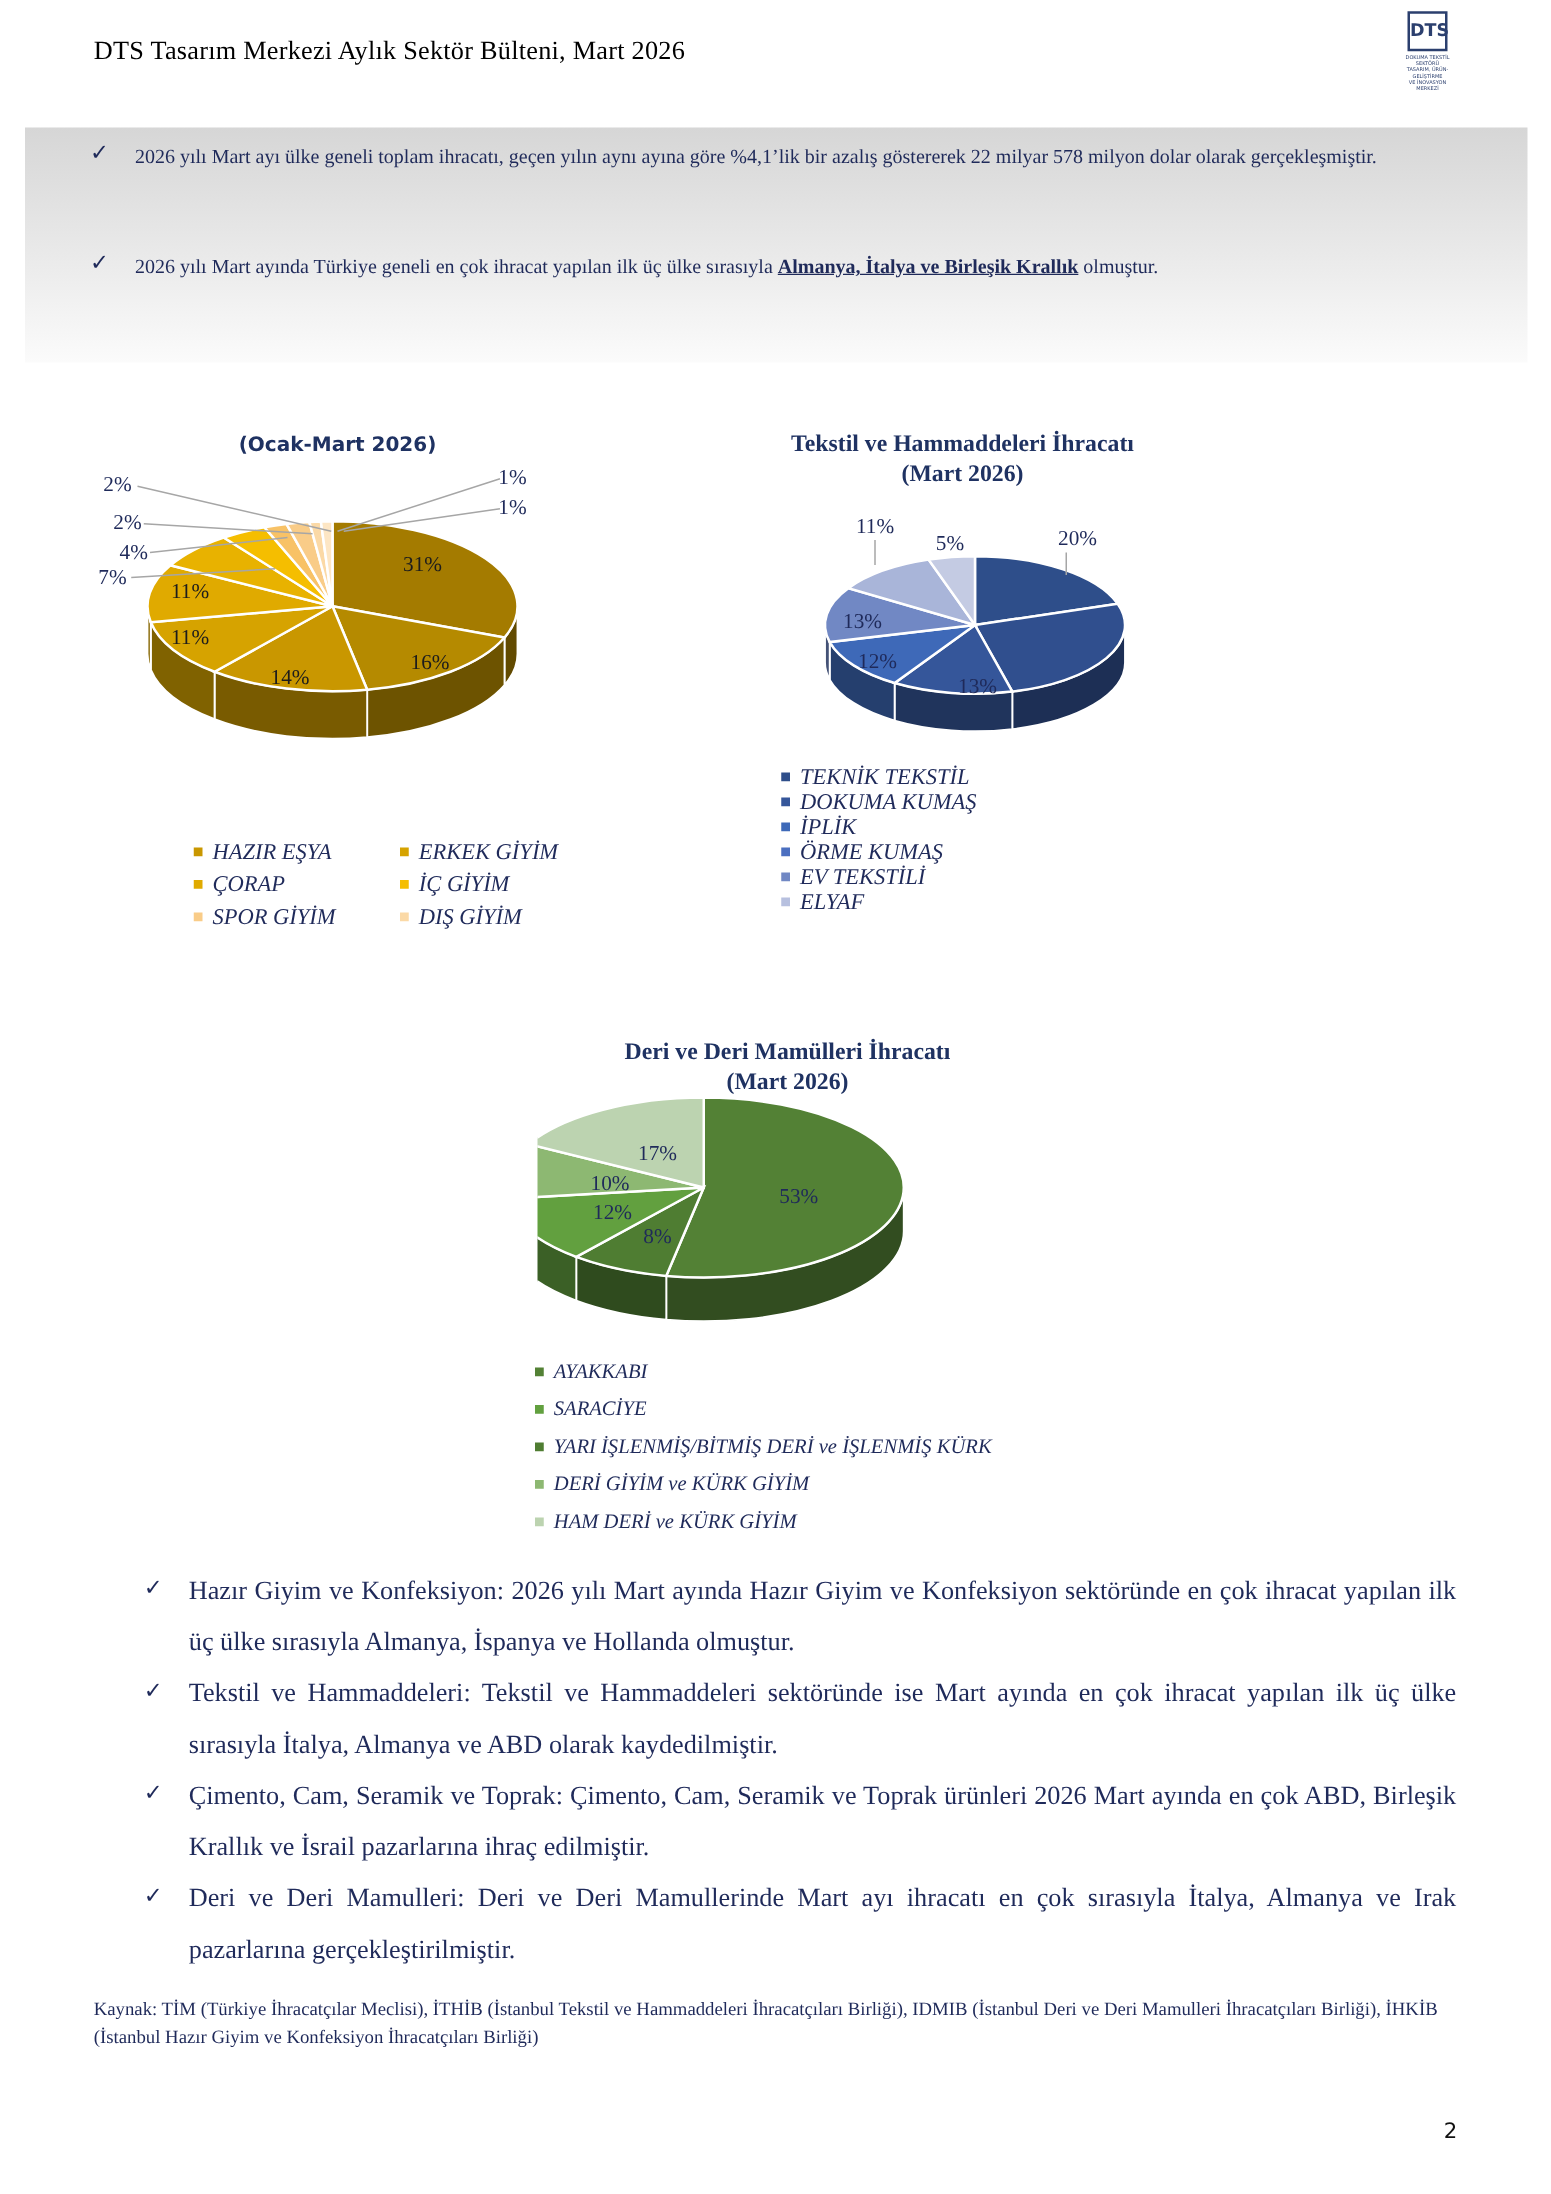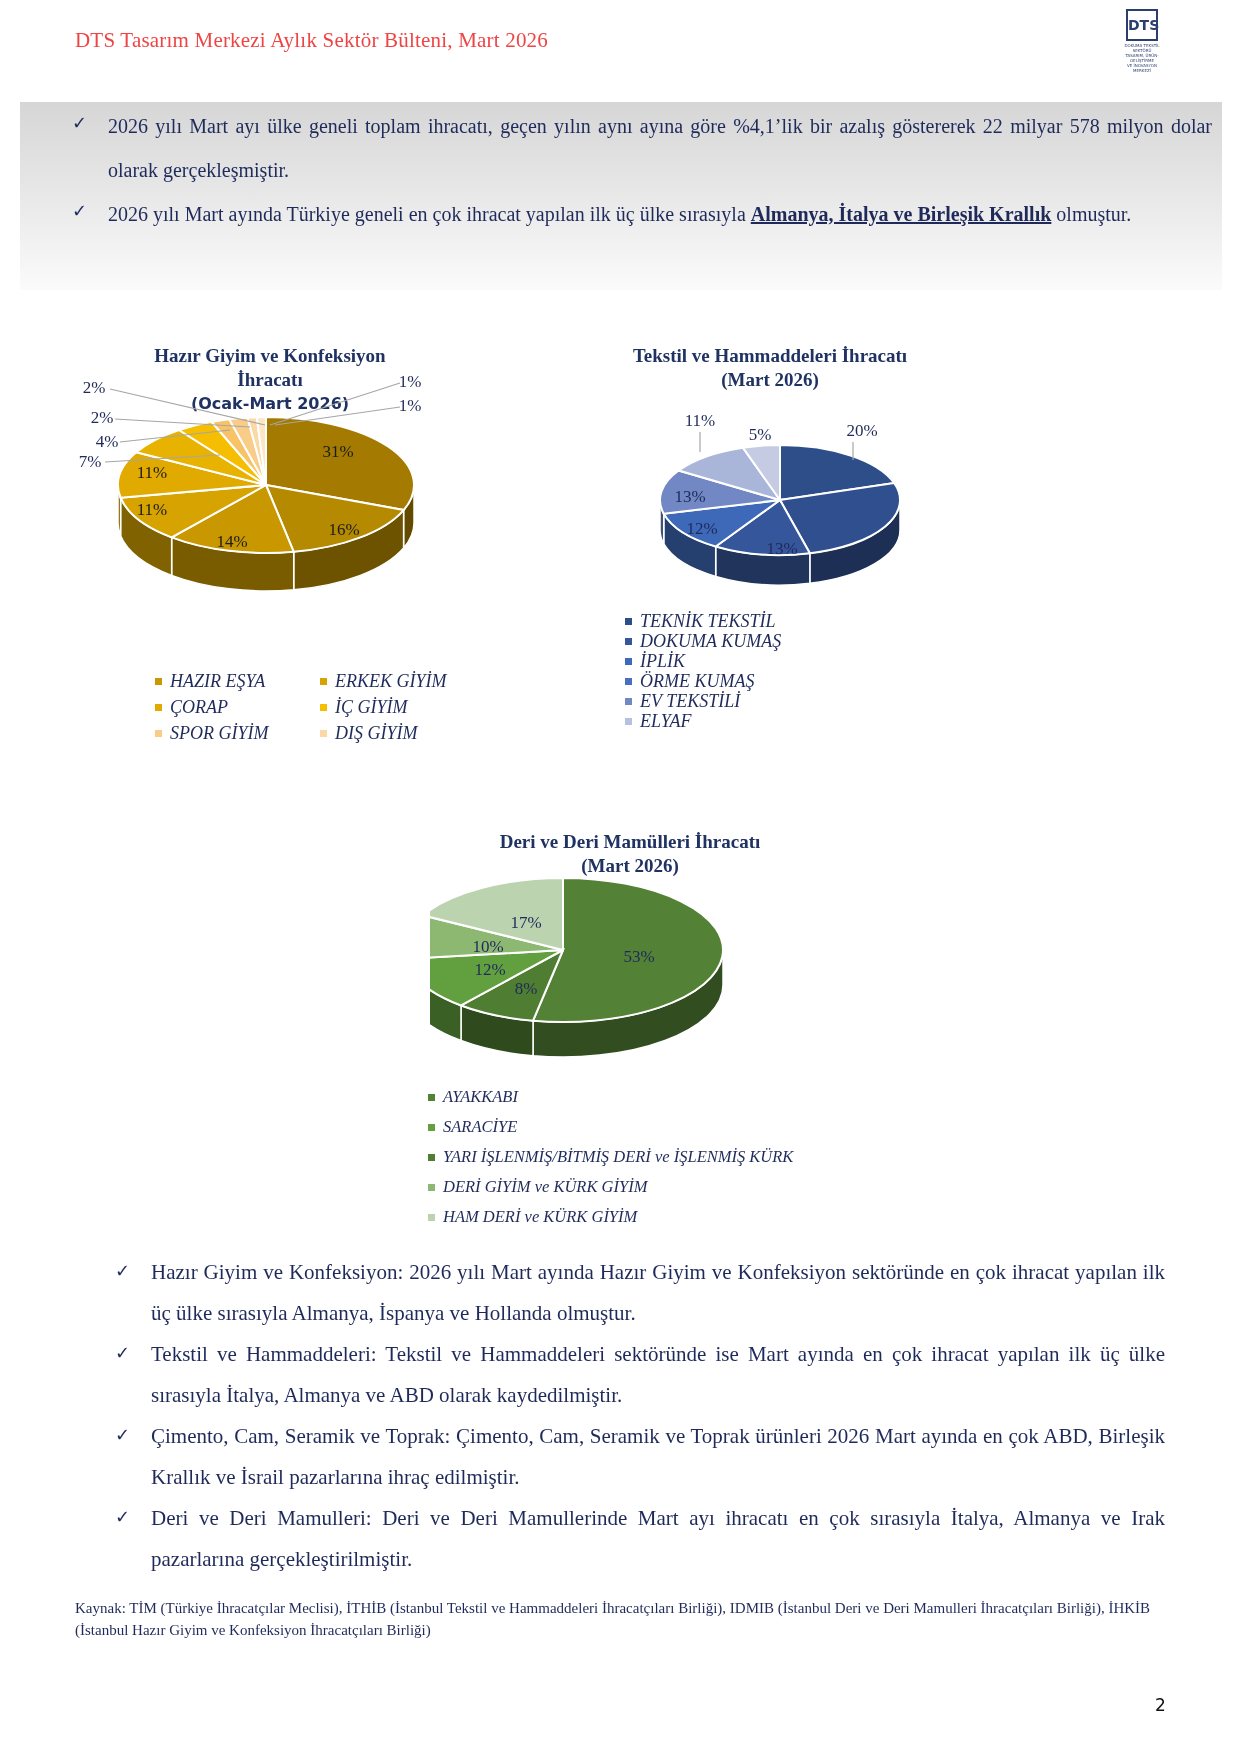--- a/index.html
+++ b/index.html
@@ -1,28 +1,28 @@
 <!DOCTYPE html>
 <html><head>
 <meta charset="utf-8">
 <style>
   html, body { margin: 0; padding: 0; background: #ffffff; }
   body { width: 1241px; height: 1755px; position: relative; overflow: hidden;
          font-family: "DejaVu Serif", "Liberation Serif", serif; color: #1f2a5a; }
   .header-title { position: absolute; left: 75px; top: 28px; font-size: 21px;
-         font-family: "Liberation Serif", serif; color: #ef4444; letter-spacing: 0.2px; text-align: right; }
+         font-family: "Liberation Serif", serif; color: #000000; letter-spacing: 0.2px; text-align: right; }
   .logo { position: absolute; left: 1118px; top: 8px; width: 48px; height: 50px; }
   .logo .mark { width: 28px; height: 28px; border: 2px solid #2b3f6e; margin: 1px auto;
          font: bold 14px "DejaVu Sans", sans-serif; color: #2b3f6e; text-align: center; line-height: 28px; }
   .logo .sub { font: 4px "DejaVu Sans", sans-serif; color: #2b3f6e; text-align: center; margin-top: 2px; line-height: 5px; }
   .summary-box { position: absolute; left: 20px; top: 102px; width: 1202px; height: 188px;
          background: linear-gradient(to bottom, #d6d6d6 0%, #e8e8e8 50%, #fbfbfb 100%); }
   .bullet { position: absolute; font-family: "Liberation Serif", serif; color: #1f2a5a; }
   .bullet .check { position: absolute; left: 0; top: 0; font-family: "DejaVu Sans", sans-serif; font-size: 18px; }
-  .bullet .txt { margin-left: 36px; font-size: 20px; line-height: 44px; text-align: justify; }
+  .bullet .txt { margin-left: 36px; font-size: 16px; line-height: 44px; text-align: justify; }
   .bullet b { font-weight: bold; text-decoration: underline; }
   .summary-box .bullet { left: 52px; width: 1140px; }
   .chart-title { position: absolute; text-align: center; font-family: "Liberation Serif", serif;
          font-weight: bold; color: #1f3262; font-size: 19px; line-height: 24px; }
   .chart-sub-sans { font-family: "DejaVu Sans", sans-serif; font-size: 16px; }
   svg text { font-family: "Liberation Serif", serif; }
   .legend { position: absolute; font-family: "Liberation Serif", serif; font-size: 18px; color: #1f2a5a; }
   .legend-item { display: flex; align-items: center; white-space: nowrap; font-style: italic; }
   .legend-item .sw { width: 7px; height: 7px; margin-right: 8px; display: inline-block; }
   .section-bullets { position: absolute; left: 115px; top: 1252px; width: 1050px; }
@@ -50,21 +50,20 @@
     <span class="check" style="top:8px;">✓</span>
     <div class="txt">2026 yılı Mart ayı ülke geneli toplam ihracatı, geçen yılın aynı ayına göre %4,1’lik bir azalış göstererek 22 milyar 578 milyon dolar olarak gerçekleşmiştir.</div>
   </div>
   <div class="bullet" style="top:90px;">
     <span class="check" style="top:8px;">✓</span>
     <div class="txt"><span>2026 yılı Mart ayında Türkiye geneli en çok ihracat yapılan ilk üç ülke sırasıyla </span><b>Almanya, İtalya ve Birleşik Krallık</b><span> olmuştur.</span></div>
   </div>
 </div>
 
 <div class="chart-title" style="left:120px; top:344px; width:300px;">
-  <div>Hazır Giyim ve Konfeksiyon İhracatı</div>
   <div class="chart-sub-sans">(Ocak-Mart 2026)</div>
 </div>
 <svg id="pie0" style="position:absolute; left:60px; top:360px;" width="440" height="270">
     <g transform="translate(0,45)">
       <path d="M354,80 A148,68 0 0 1 343.6069199114612,105.03246958255811 L343.6069199114612,143.03246958255812 A148,68 0 0 0 354,118 Z" fill="rgb(98,74,0)" stroke="#ffffff" stroke-width="1.5"></path>
       <path d="M343.6069199114612,105.03246958255811 A148,68 0 0 1 233.73243455868723,146.79553304955084 L233.73243455868723,184.79553304955084 A148,68 0 0 0 343.6069199114612,143.03246958255812 Z" fill="rgb(109,83,0)" stroke="#ffffff" stroke-width="1.5"></path>
       <path d="M233.73243455868723,146.79553304955084 A148,68 0 0 1 111.66124951719387,132.39490050875364 L111.66124951719387,170.39490050875364 A148,68 0 0 0 233.73243455868723,184.79553304955084 Z" fill="rgb(121,91,0)" stroke="#ffffff" stroke-width="1.5"></path>
       <path d="M111.66124951719387,132.39490050875364 A148,68 0 0 1 60.62148689215408,92.74192939182925 L60.62148689215408,130.74192939182925 A148,68 0 0 0 111.66124951719387,170.39490050875364 Z" fill="rgb(128,98,0)" stroke="#ffffff" stroke-width="1.5"></path>
       <path d="M60.62148689215408,92.74192939182925 A148,68 0 0 1 58,80.00000000000001 L58,118.00000000000001 A148,68 0 0 0 60.62148689215408,130.74192939182925 Z" fill="rgb(134,102,0)" stroke="#ffffff" stroke-width="1.5"></path>
       <path d="M206,80 L206,12 A148,68 0 0 1 343.6069199114612,105.03246958255811 Z" fill="#a47b00" stroke="#ffffff" stroke-width="2"></path>

